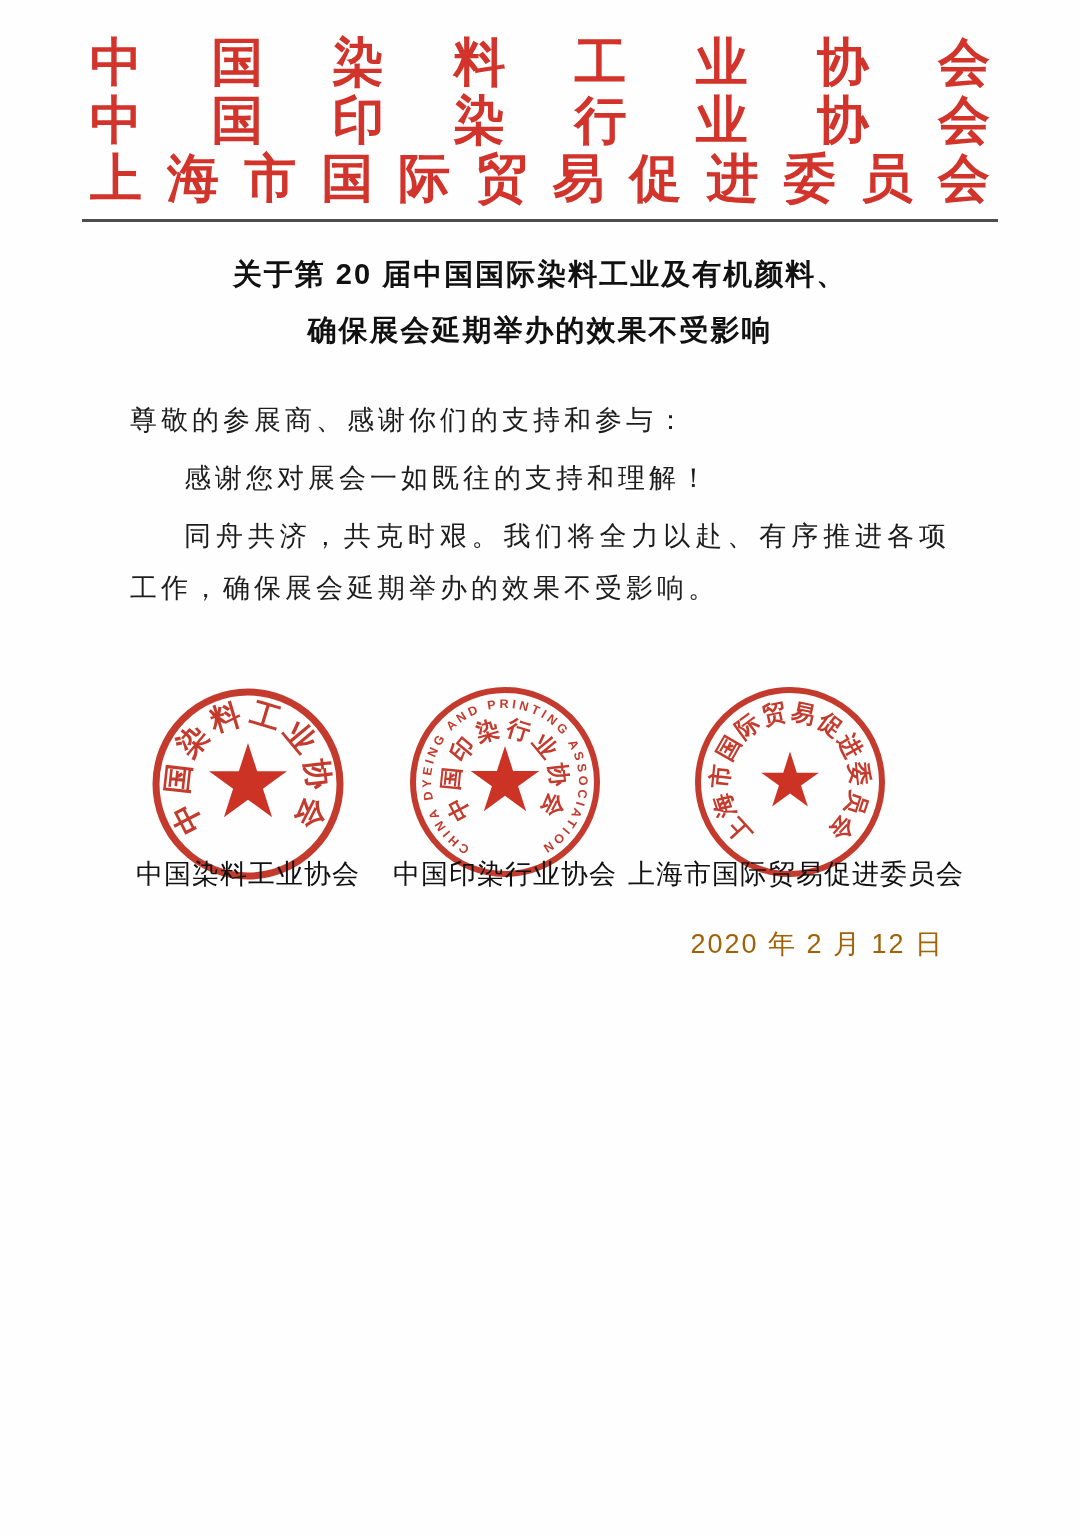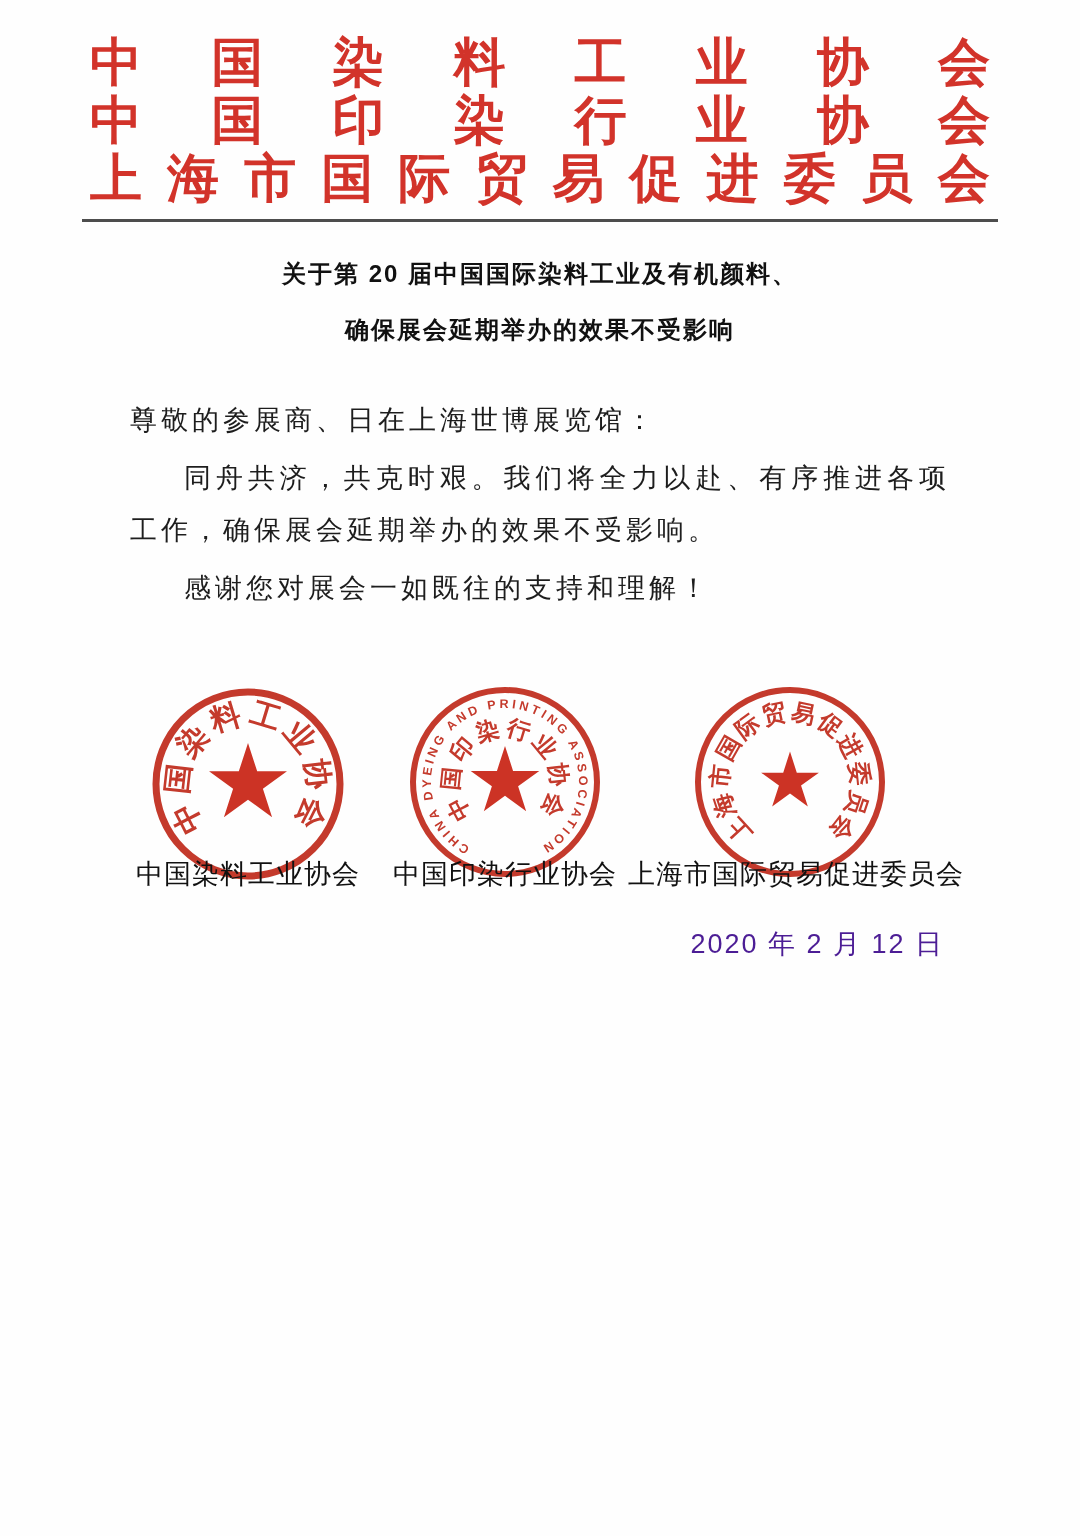--- a/index.html
+++ b/index.html
@@ -37,21 +37,21 @@
     width:916px; height:3px;
     background:#4d4d4d;
     margin:11px auto 0;
   }
 
   
   .title-block {
     margin-top:24px;
     text-align:center;
     font-weight:bold;
-    font-size:24px;
+    font-size:29px;
     line-height:56px;
     letter-spacing:2px;
     color:#111111;
   }
 
   
   .body-text {
     width:820px;
     margin:36px auto 0;
     font-size:27px;
@@ -91,21 +91,21 @@
   .cap-2 { left:505px; }
   .cap-3 { left:796px; }
 
   
   .date-line {
     margin-top:8px;
     text-align:right;
     padding-right:136px;
     font-size:27px;
     letter-spacing:2px;
-    color:#4c1d95;
+    color:#a16207;
   }
 </style>
 </head>
 <body>
 
 <div class="page">
 
   <div class="letterhead">
     <div class="lh-line">
         <span>中</span>
@@ -144,23 +144,23 @@
   </div>
 
   <div class="divider"></div>
 
   <div class="title-block">
     <div>关于第 20 届中国国际染料工业及有机颜料、</div>
     <div>确保展会延期举办的效果不受影响</div>
   </div>
 
   <div class="body-text">
-    <p class="para salutation">尊敬的参展商、日在上海世博展览馆：</p>
+    <p class="para salutation">尊敬的参展商、感谢你们的支持和参与：</p>
+    <p class="para">感谢您对展会一如既往的支持和理解！</p>
     <p class="para">同舟共济，共克时艰。我们将全力以赴、有序推进各项工作，确保展会延期举办的效果不受影响。</p>
-    <p class="para">感谢您对展会一如既往的支持和理解！</p>
   </div>
 
   <div class="seals-area">
 
     <svg class="seal seal-1" viewBox="0 0 200 200">
       <defs>
         <path id="s1arc" d="M 57.6 142.4 A 60 60 0 1 1 142.4 142.4" fill="none"></path>
         <polygon id="star5" points="100,62 91.5,88.3 63.9,88.3 86.2,104.5 77.7,130.7 100,114.5 122.3,130.7 113.8,104.5 136.1,88.3 108.5,88.3"></polygon>
       </defs>
       <circle cx="100" cy="100" r="92" fill="none" stroke="#c43a2c" stroke-width="7"></circle>

